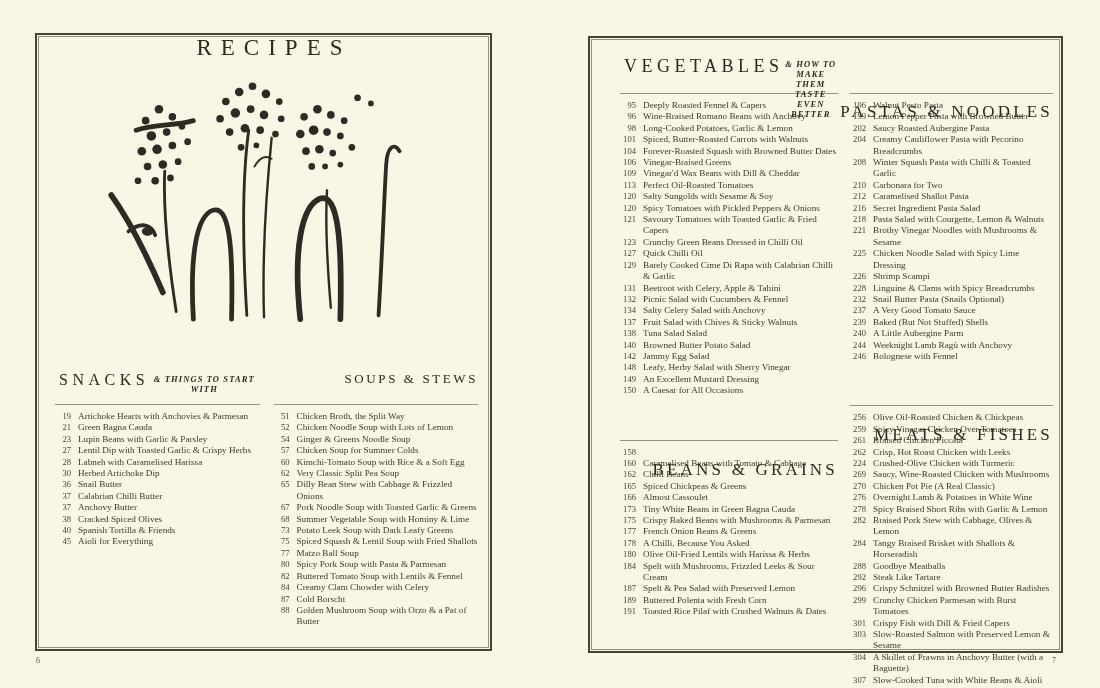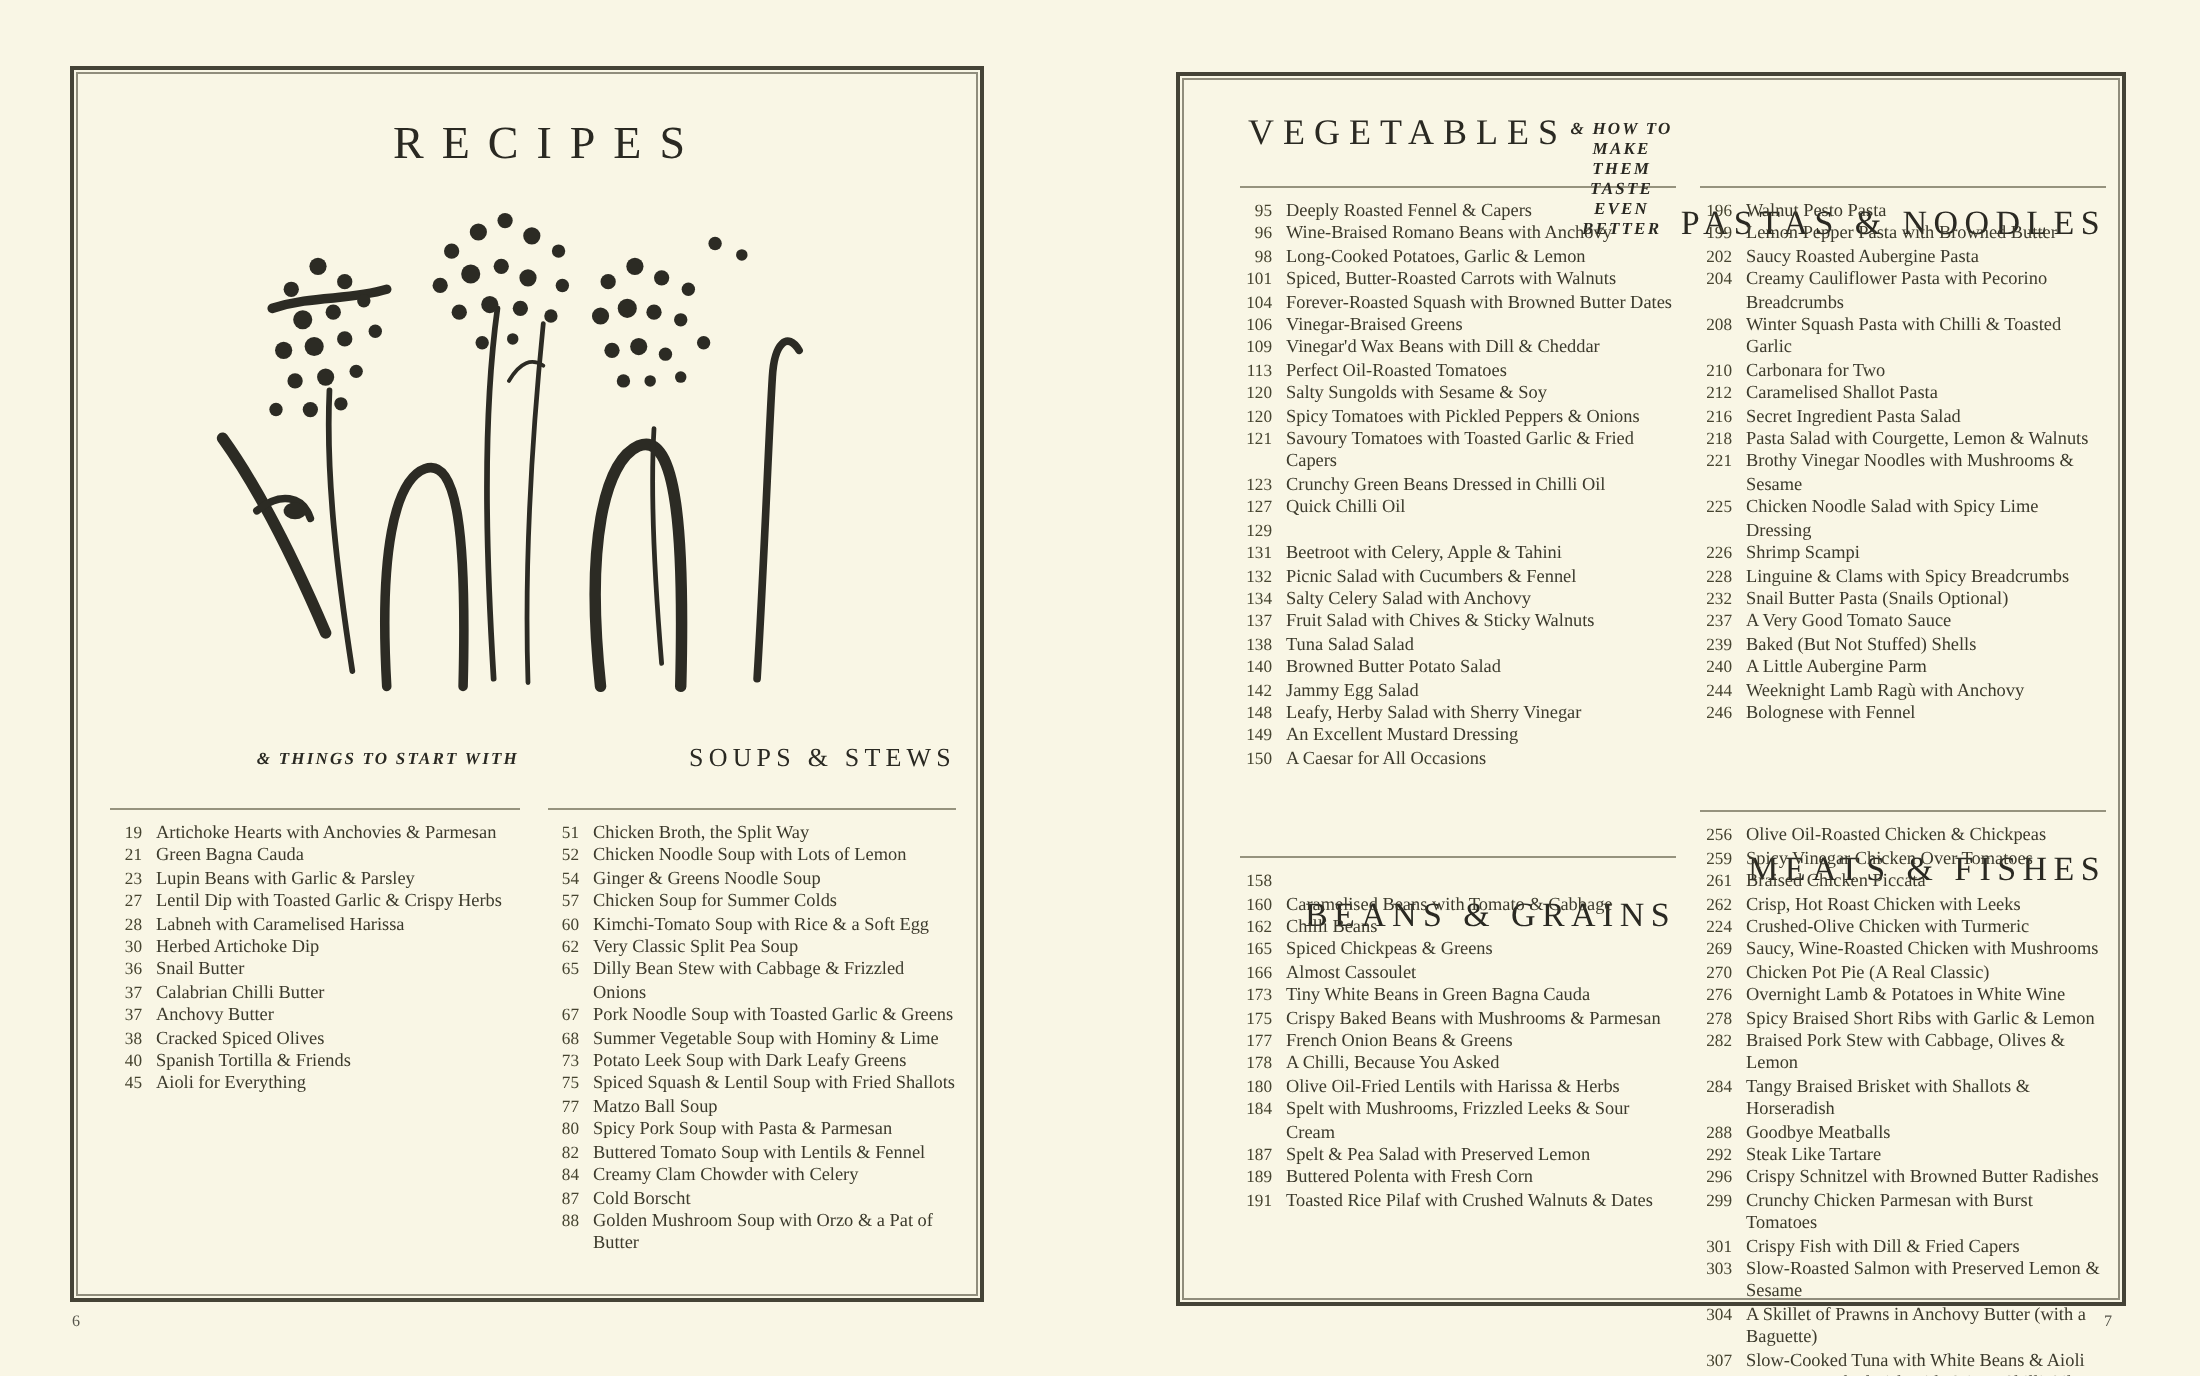--- a/index.html
+++ b/index.html
@@ -19,21 +19,20 @@
   .frame::before {
     content:"";
     position:absolute; inset:1px;
     border:1px solid #908d7c;
     pointer-events:none;
   }
   .frame.left  { left:35px;  top:33px; width:457px; height:618px; }
   .frame.right { left:588px; top:36px; width:475px; height:617px; }
 
   .recipes-title {
-    margin-top:24px;
     text-align:center;
     font-size:23px;
     font-weight:400;
     letter-spacing:9px;
     padding-left:21px;
     color:#2a2922;
   }
   .illustration { display:block; margin:10px auto 0 auto; }
 
   .left-cols {
@@ -174,20 +173,21 @@
           <circle cx="250" cy="98" r="3"></circle>
           <circle cx="262" cy="80" r="3.5"></circle>
         <circle cx="268" cy="28" r="3.5"></circle>
           <circle cx="282" cy="34" r="3"></circle>
       </g>
     </svg>
 
     <div class="left-cols">
       <section class="col">
         <div class="sec-head h-left">
+          <h2 class="sec-heading sz-16">SNACKS</h2>
           <div class="sec-sub">&amp; THINGS TO START WITH</div>
         </div>
         <ul class="toc">
 
             <li class="toc-item">
               <span class="pg">19</span>
               <span class="ttl">Artichoke Hearts with Anchovies &amp; Parmesan</span>
             </li>
 
             <li class="toc-item">
@@ -415,20 +415,21 @@
                 <span class="ttl">Crunchy Green Beans Dressed in Chilli Oil</span>
               </li>
 
               <li class="toc-item">
                 <span class="pg">127</span>
                 <span class="ttl">Quick Chilli Oil</span>
               </li>
 
               <li class="toc-item">
                 <span class="pg">129</span>
+                <span class="ttl">Barely Cooked Cime Di Rapa with Calabrian Chilli &amp; Garlic</span>
               </li>
 
               <li class="toc-item">
                 <span class="pg">131</span>
                 <span class="ttl">Beetroot with Celery, Apple &amp; Tahini</span>
               </li>
 
               <li class="toc-item">
                 <span class="pg">132</span>
                 <span class="ttl">Picnic Salad with Cucumbers &amp; Fennel</span>

